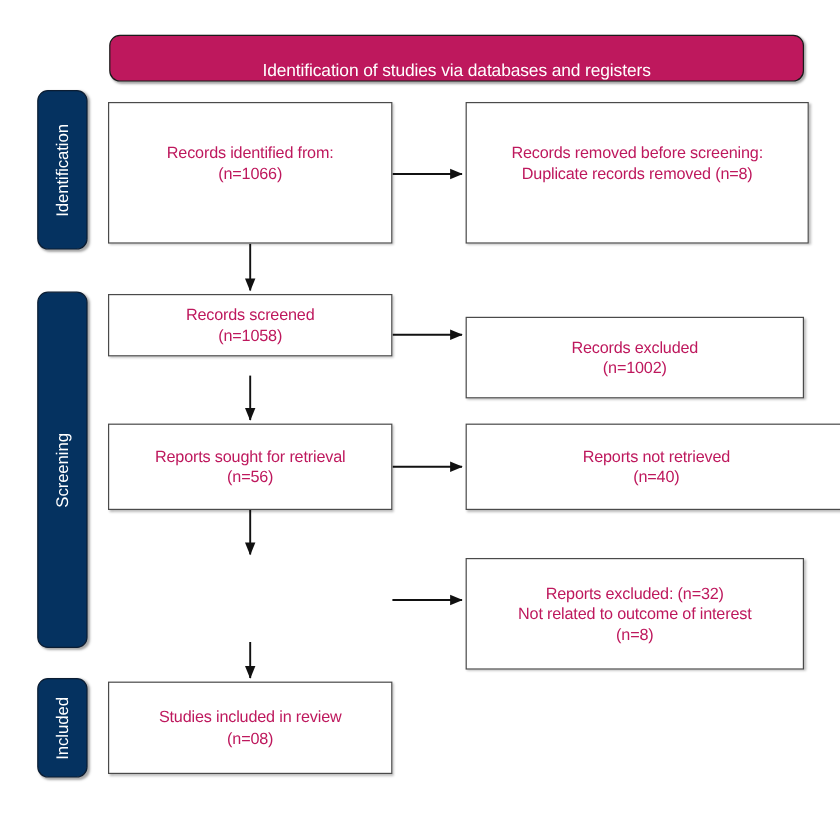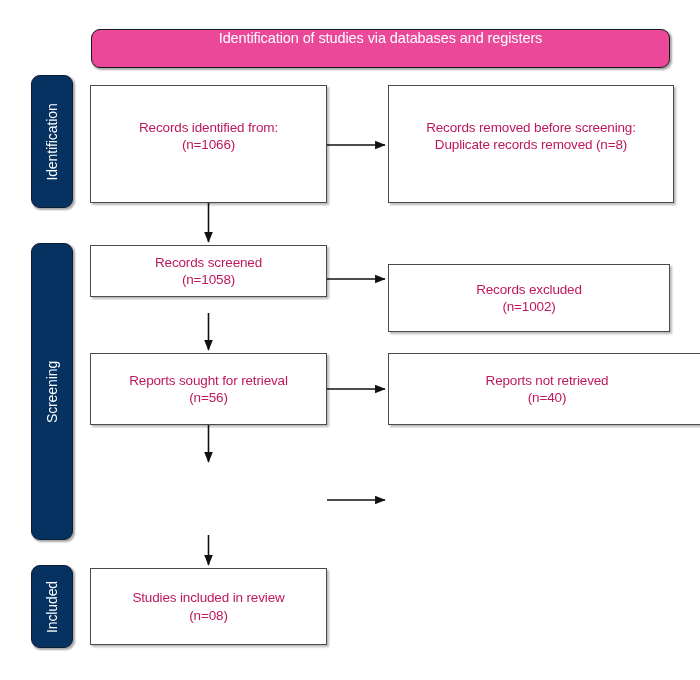--- a/index.html
+++ b/index.html
@@ -18,26 +18,26 @@
     overflow: hidden;
   }
 
   
   .banner {
     position: absolute;
     left: 91px;
     top: 29px;
     width: 579px;
     height: 39px;
-    background: #ec4899;
+    background: #be185d;
     border: 1.5px solid #1a1a1a;
     border-radius: 9px;
     box-sizing: border-box;
     display: flex;
-    align-items: flex-start;
+    align-items: flex-end;
     justify-content: center;
     box-shadow: 1.5px 1.5px 2px rgba(0,0,0,0.35);
   }
   .banner-text {
     color: #ffffff;
     font-size: 14.5px;
     letter-spacing: -0.1px;
     white-space: nowrap;
   }
 
@@ -173,14 +173,19 @@
 Duplicate records removed (n=8)</span>
   </div>
   <div class="flow-box" id="box-excl-records">
     <span class="box-text">Records excluded
 (n=1002)</span>
   </div>
   <div class="flow-box" id="box-not-retrieved">
     <span class="box-text">Reports not retrieved
 (n=40)</span>
   </div>
+  <div class="flow-box" id="box-excl-reports">
+    <span class="box-text">Reports excluded: (n=32)
+Not related to outcome of interest
+(n=8)</span>
+  </div>
 
 </div>
 
 </body></html>

